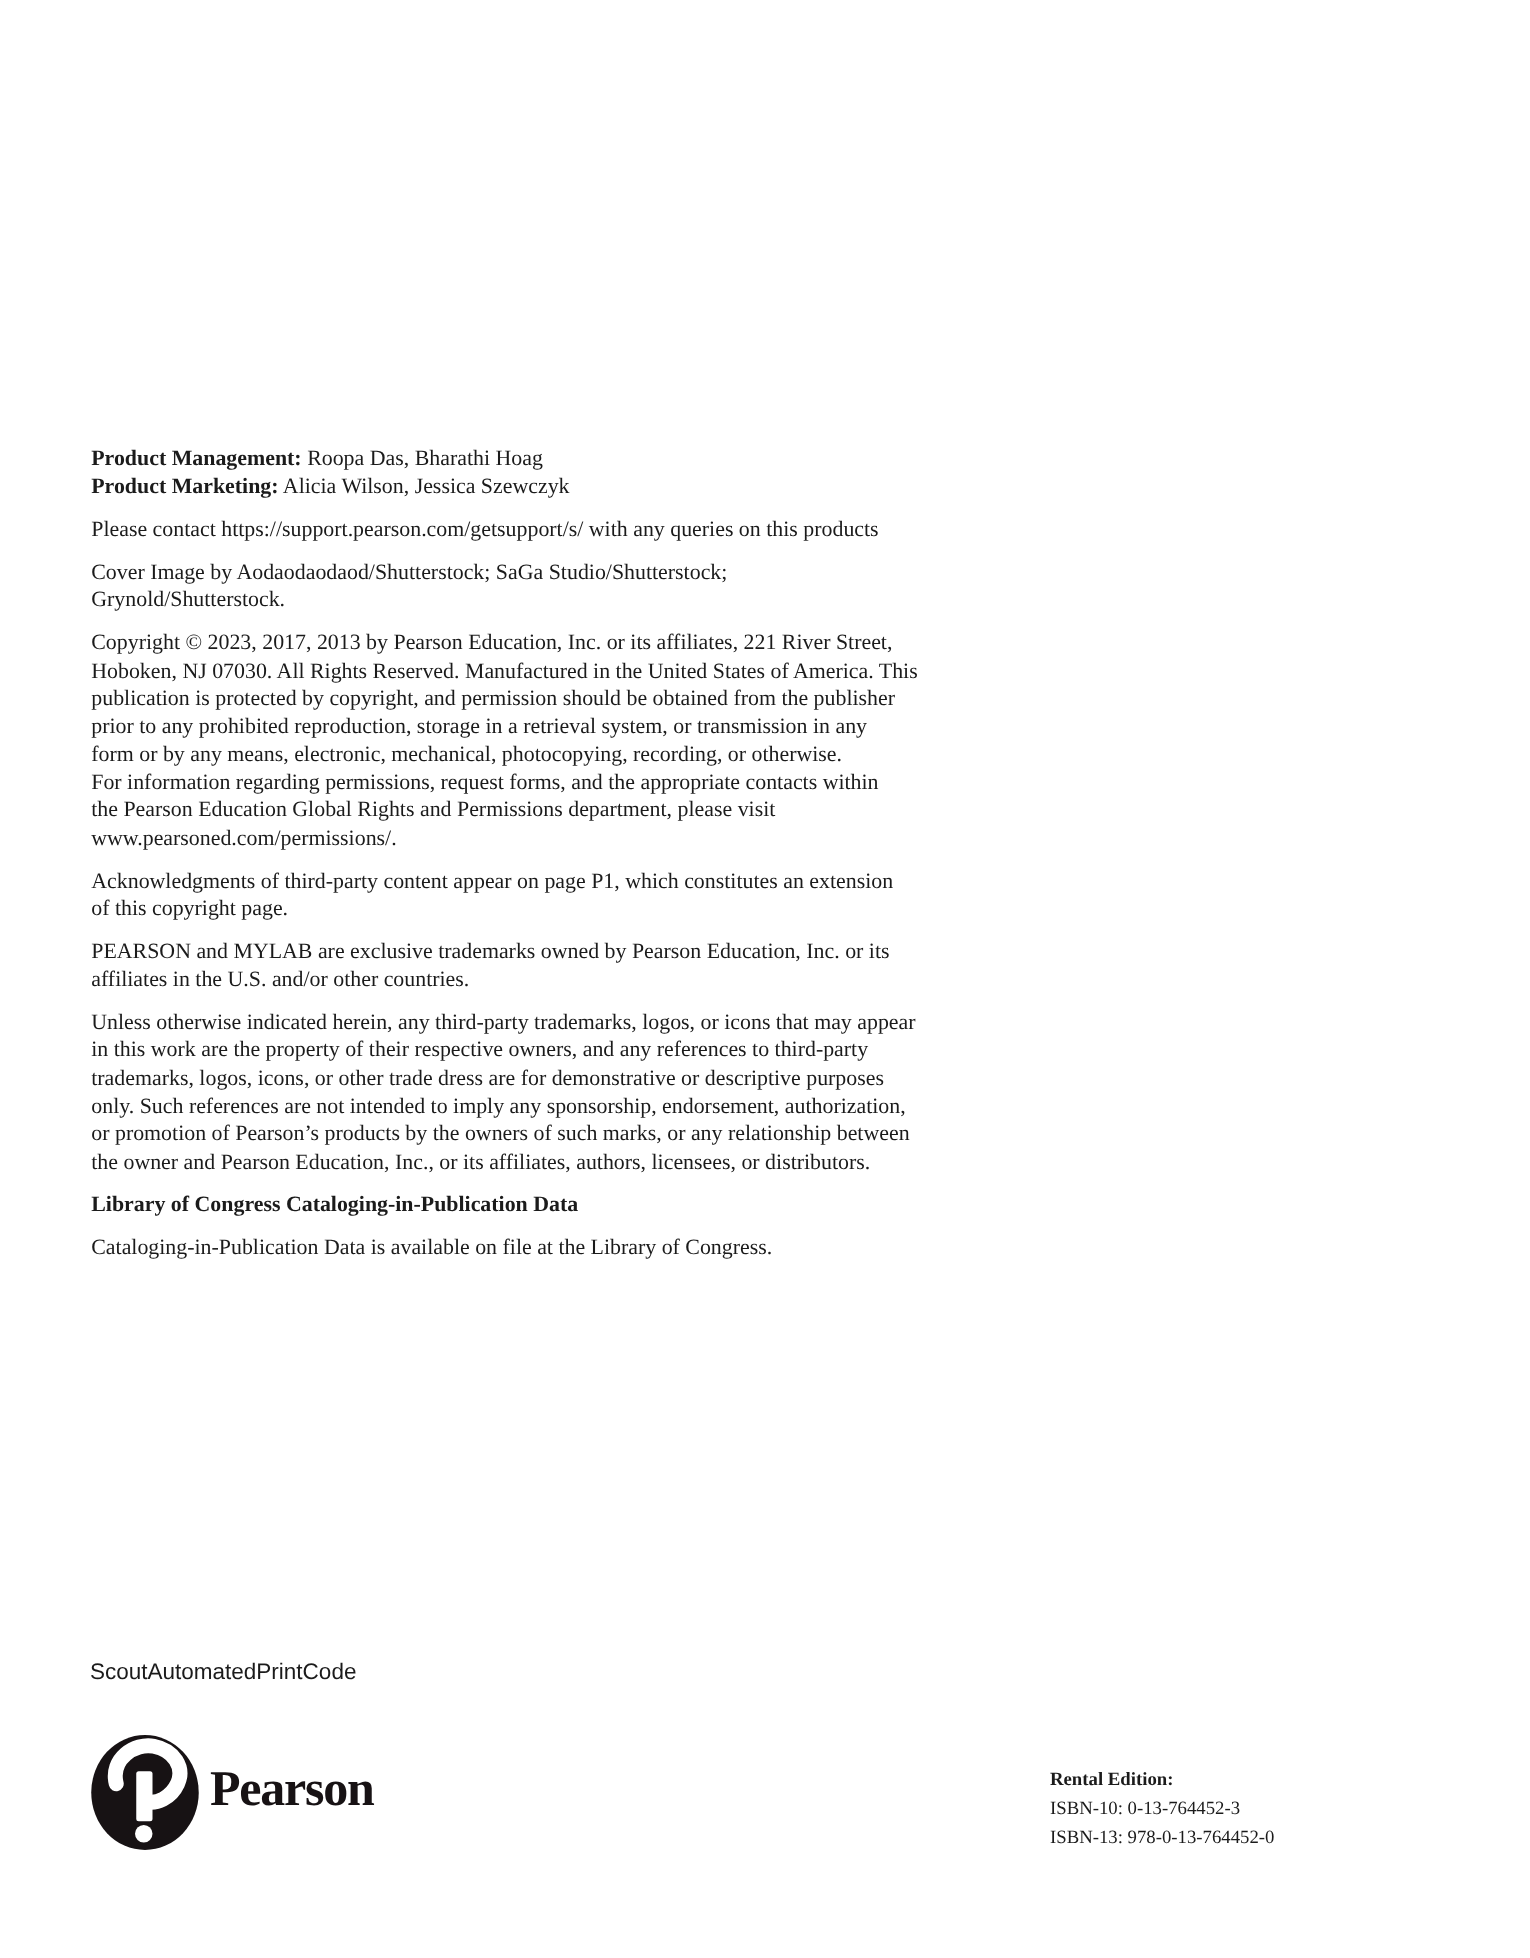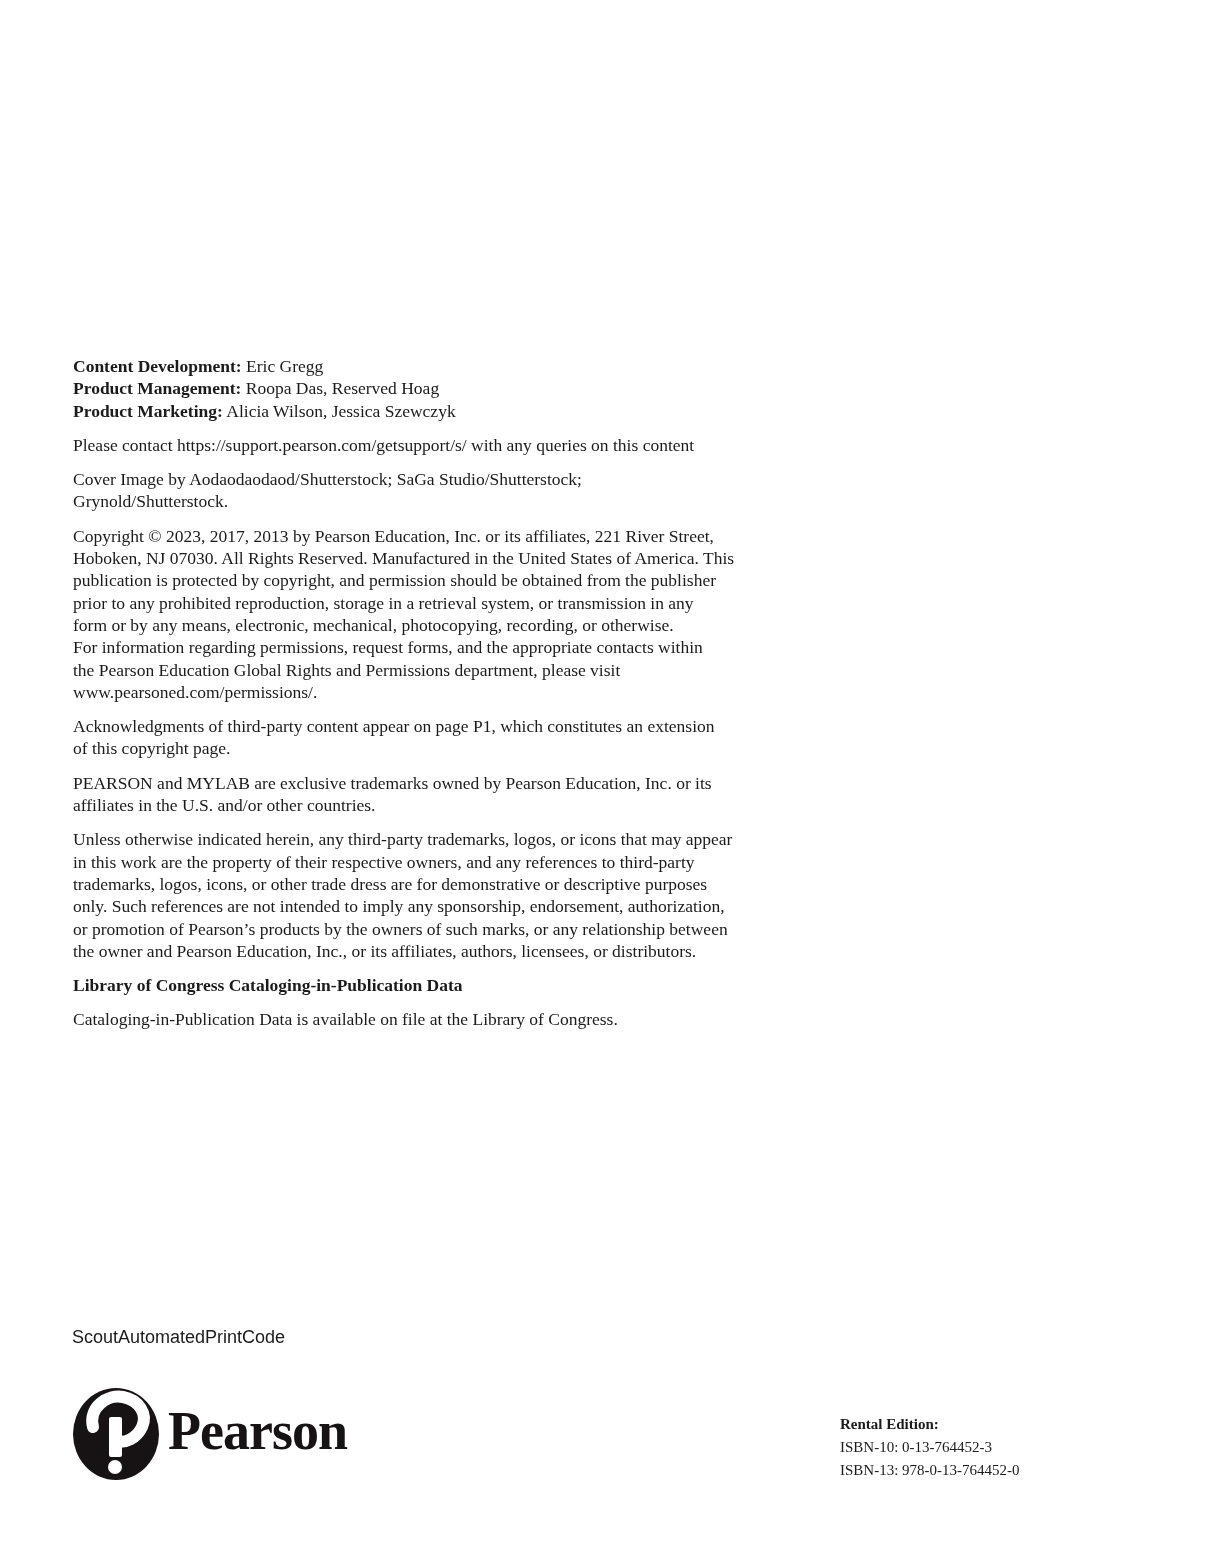--- a/index.html
+++ b/index.html
@@ -46,21 +46,21 @@
     left: 72px;
     top: 1387px;
     display: flex;
     align-items: flex-start;
   }
   .wordmark {
     position: absolute;
     left: 168px;
     top: 1401px;
     font-family: "Liberation Serif", serif;
-    font-size: 54px;
+    font-size: 40px;
     line-height: 60px;
     font-weight: bold;
     letter-spacing: -1px;
     color: #171214;
   }
   .edition-block {
     position: absolute;
     left: 840px;
     top: 1413px;
     font-size: 15px;
@@ -70,34 +70,30 @@
 </style>
 </head>
 <body>
 
 <div class="page">
 
   <div class="content">
 
     <div class="credits">
       <div class="credit-row">
-        <span class="credit-label">Content Development:</span>
-        <span>Eric Gregg</span>
-      </div>
-      <div class="credit-row">
         <span class="credit-label">Product Management:</span>
-        <span>Roopa Das, Reserved Hoag</span>
+        <span>Roopa Das, Bharathi Hoag</span>
       </div>
       <div class="credit-row">
         <span class="credit-label">Product Marketing:</span>
         <span>Alicia Wilson, Jessica Szewczyk</span>
       </div>
     </div>
 
-    <p>Please contact https://support.pearson.com/getsupport/s/ with any queries on this content</p>
+    <p>Please contact https://support.pearson.com/getsupport/s/ with any queries on this products</p>
 
     <p class="prewrap">Cover Image by Aodaodaodaod/Shutterstock; SaGa Studio/Shutterstock;
 Grynold/Shutterstock.</p>
 
     <p class="prewrap">Copyright © 2023, 2017, 2013 by Pearson Education, Inc. or its affiliates, 221 River Street,
 Hoboken, NJ 07030. All Rights Reserved. Manufactured in the United States of America. This
 publication is protected by copyright, and permission should be obtained from the publisher
 prior to any prohibited reproduction, storage in a retrieval system, or transmission in any
 form or by any means, electronic, mechanical, photocopying, recording, or otherwise.
 For information regarding permissions, request forms, and the appropriate contacts within

